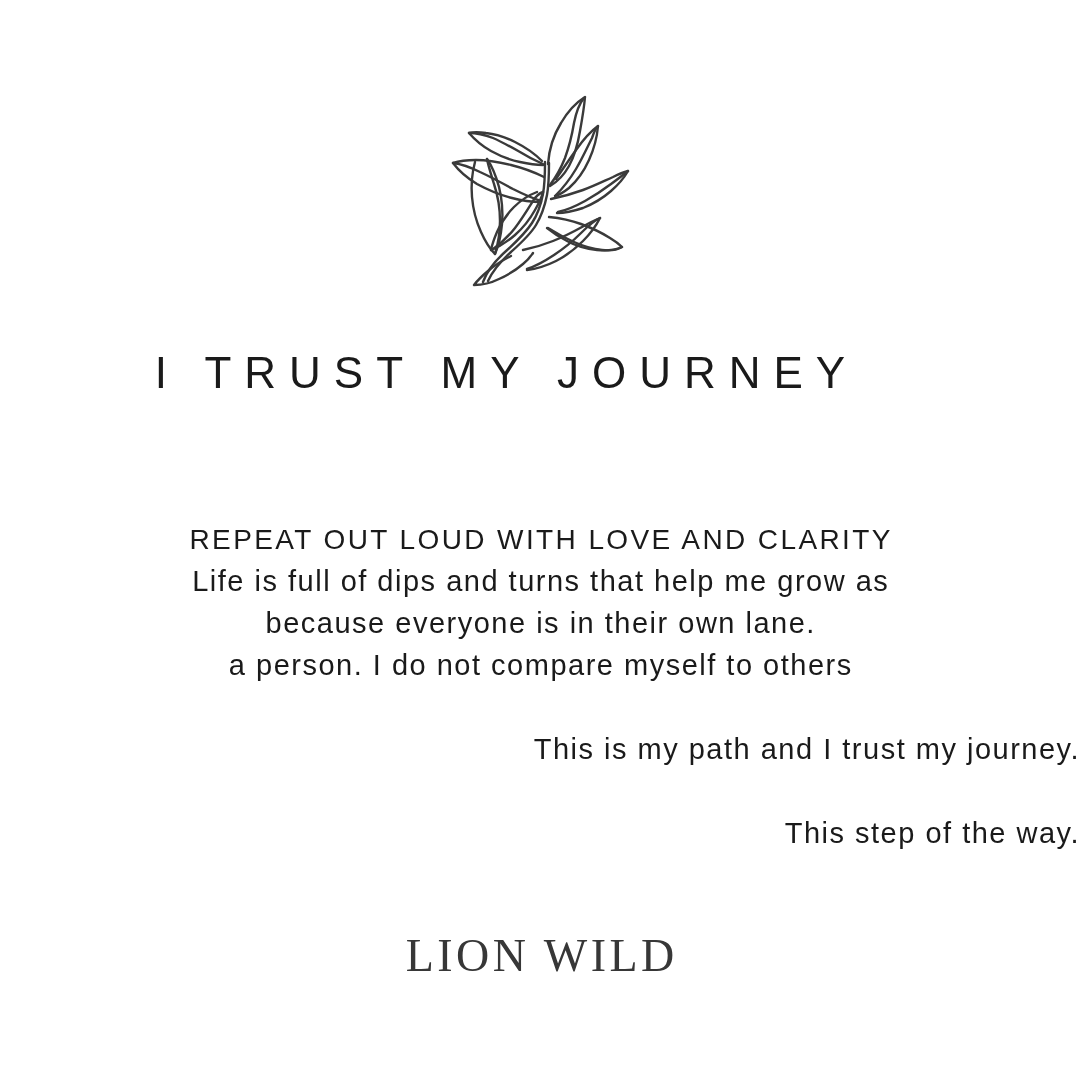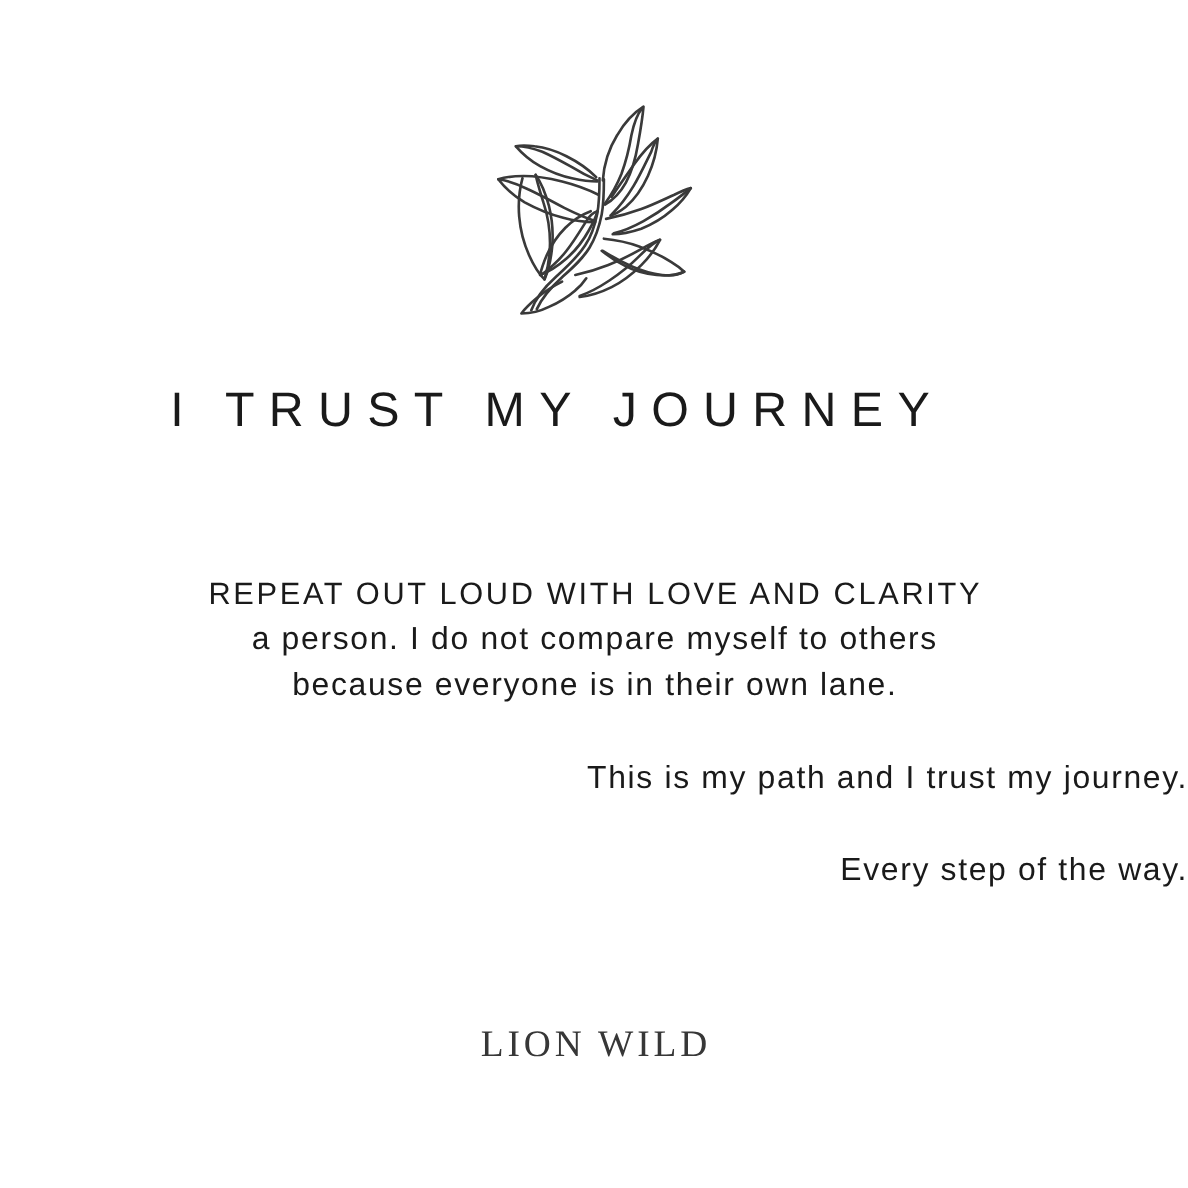--- a/index.html
+++ b/index.html
@@ -110,21 +110,21 @@
   }
 
   
   .brand {
     position: absolute;
     top: 930px;
     left: 0;
     width: 1080px;
     text-align: center;
     font-family: "Liberation Serif", serif;
-    font-size: 34px;
+    font-size: 46px;
     font-weight: 400;
     letter-spacing: 3.5px;
     text-indent: 3.5px;
     color: #373737;
     line-height: 1.15;
     white-space: nowrap;
   }
 </style>
 </head>
 <body>
@@ -168,26 +168,27 @@
       <path d="M76 178 C68 182 60 187 53 193 C47 198 42 203 39 207 C47 207 56 205 64 201 C73 197 81 192 88 186 C93 182 96 178 98 175"></path>
     </svg>
   </div>
 
   <h1 class="headline">I TRUST MY JOURNEY</h1>
 
   <h2 class="subtitle">REPEAT OUT LOUD WITH LOVE AND CLARITY</h2>
 
   <div class="body-copy">
     <p class="para">
+      <span class="line">Life is full of dips and turns that help me grow as</span>
+      <span class="line">because everyone is in their own lane.</span>
       <span class="line">a person. I do not compare myself to others</span>
-      <span class="line">because everyone is in their own lane.</span>
     </p>
     <p class="para">
       <span class="line">This is my path and I trust my journey.</span>
     </p>
     <p class="para">
-      <span class="line">Every step of the way.</span>
+      <span class="line">This step of the way.</span>
     </p>
   </div>
 
   <div class="brand">LION WILD</div>
 
 </div>
 
 </body></html>

